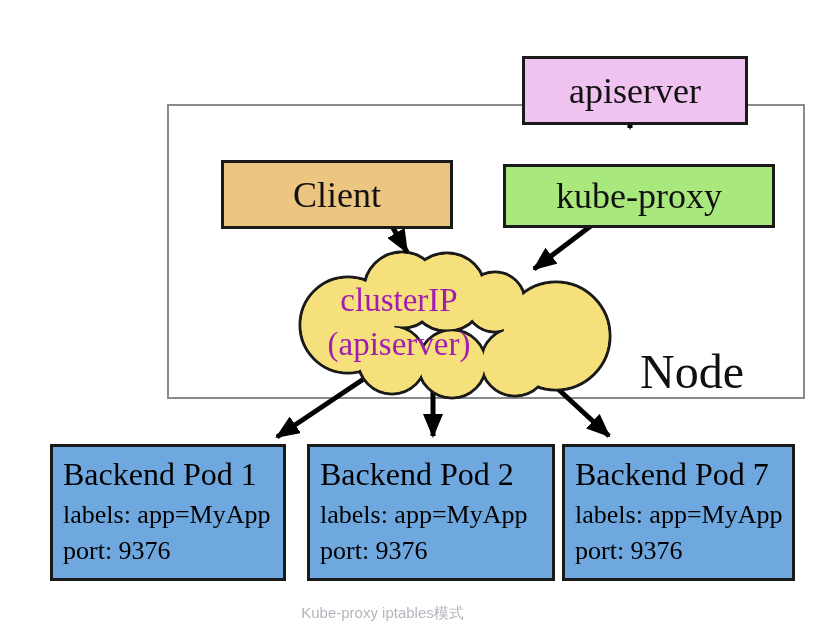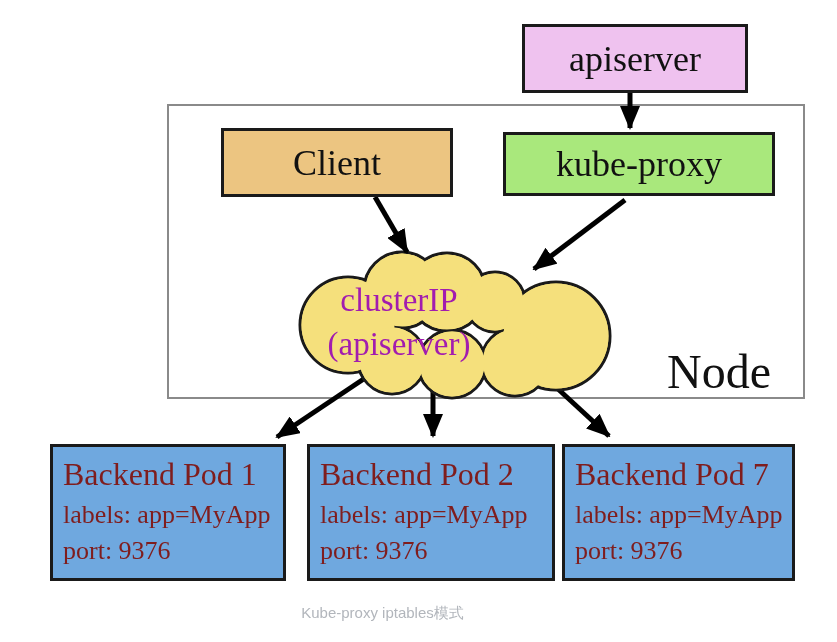--- a/index.html
+++ b/index.html
@@ -27,53 +27,54 @@
   }
   .box {
     position: absolute;
     box-sizing: border-box;
     border: 3px solid #1a1a1a;
     display: flex;
     align-items: center;
     justify-content: center;
     z-index: 3;
     color: #111111;
+    margin-top: 32px;
   }
   .box-apiserver { left: 522px; top: 24px;  width: 226px; height: 69px; background: #efc2ef; font-size: 36px; }
   .box-client    { left: 221px; top: 128px; width: 232px; height: 69px; background: #ecc581; font-size: 36px; text-align: right; }
   .box-kubeproxy { left: 503px; top: 132px; width: 272px; height: 64px; background: #a9e87c; font-size: 36px; }
   .cloud-text {
     position: absolute;
     left: 288px; top: 278px;
     width: 222px;
     text-align: center;
     font-size: 33px;
     line-height: 44px;
     color: #a21caf;
     z-index: 3;
   }
   .node-label {
     position: absolute;
     left: 640px; top: 348px;
     width: 158px;
-    text-align: center;
+    text-align: left;
     font-size: 48px;
     line-height: 48px;
     color: #111111;
     z-index: 3;
   }
   .pod {
     position: absolute;
     top: 444px;
     width: 236px; height: 137px;
     box-sizing: border-box;
     border: 3px solid #1a1a1a;
     background: #6fa8df;
     z-index: 3;
-    color: #7f1d1d;
+    color: #000000;
     padding: 4px 10px 0 10px;
   }
   .pod-1 { left: 50px; }
   .pod-2 { left: 307px; width: 248px; }
   .pod-3 { left: 562px; width: 233px; }
   .pod-title { font-size: 32px; line-height: 46px; white-space: nowrap; }
   .pod-line  { font-size: 26px; line-height: 36px; white-space: nowrap; }
   .caption {
     position: absolute;
     left: 0; top: 604px;

